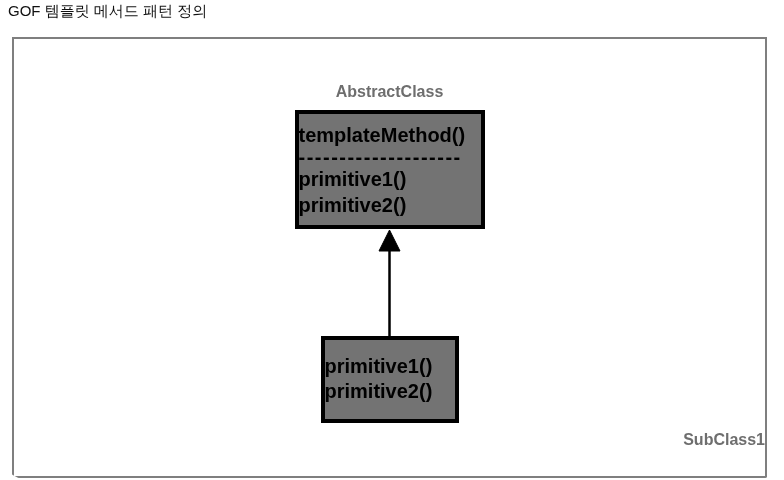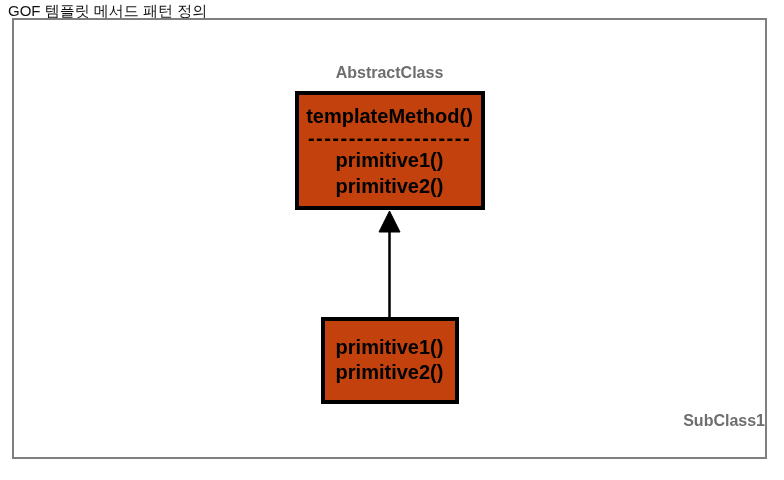--- a/index.html
+++ b/index.html
@@ -17,21 +17,21 @@
     position: absolute;
     left: 8px;
     top: 2px;
     font-size: 15px;
     color: #111111;
     letter-spacing: 0px;
   }
   .frame {
     position: absolute;
     left: 12px;
-    top: 18px;
+    top: 37px;
     width: 755px;
     height: 441px;
     border: 2px solid #7f7f7f;
     background: #ffffff;
   }
   .class-label {
     position: absolute;
     left: 0;
     right: 0;
     text-align: center;
@@ -39,22 +39,22 @@
     font-weight: bold;
     color: #6e6e6e;
   }
   .abstract-label { top: 44px; }
   .sub-label { top: 392px; text-align: right; }
   .class-box {
     position: absolute;
     left: 50%;
     transform: translateX(-50%);
     border: 4px solid #000000;
-    background: #c2410c;
-    text-align: center;
+    background: #737373;
+    text-align: left;
   }
   .abstract-box {
     top: 71px;
     width: 190px;
     height: 119px;
     padding-top: 8px;
   }
   .sub-box {
     top: 297px;
     width: 138px;

